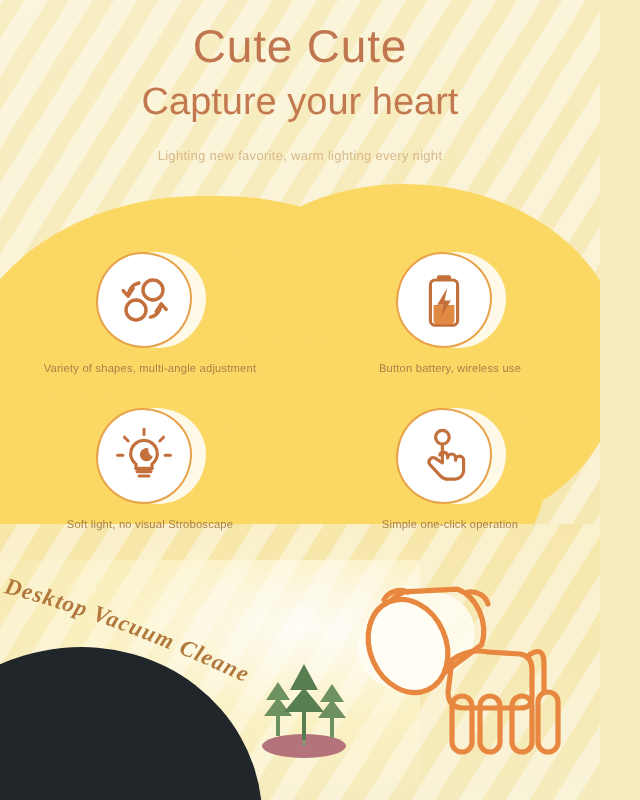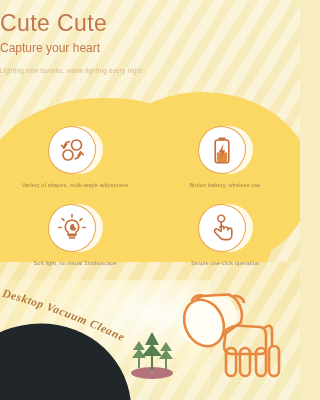--- a/index.html
+++ b/index.html
@@ -29,33 +29,34 @@
       ),
       linear-gradient(160deg, #f8eec4 0%, #f6e9b6 55%, #f4e6ad 100%);
   }
 
   
   .header {
     position: absolute;
     left: 0;
     top: 0;
     width: 300px;
+    text-align: center;
     z-index: 6;
   }
   .title {
     margin: 11px 0 0 0;
     font-size: 23px;
     font-weight: 400;
     letter-spacing: 0.4px;
     color: #c0764f;
     line-height: 1.1;
   }
   .subtitle {
     margin: 6px 0 0 0;
-    font-size: 12px;
+    font-size: 19px;
     font-weight: 400;
     color: #c3794f;
     line-height: 1.1;
   }
   .tagline {
     margin: 12px 0 0 0;
     font-size: 6.5px;
     font-weight: 400;
     letter-spacing: 0.15px;
     color: #d8b98a;

